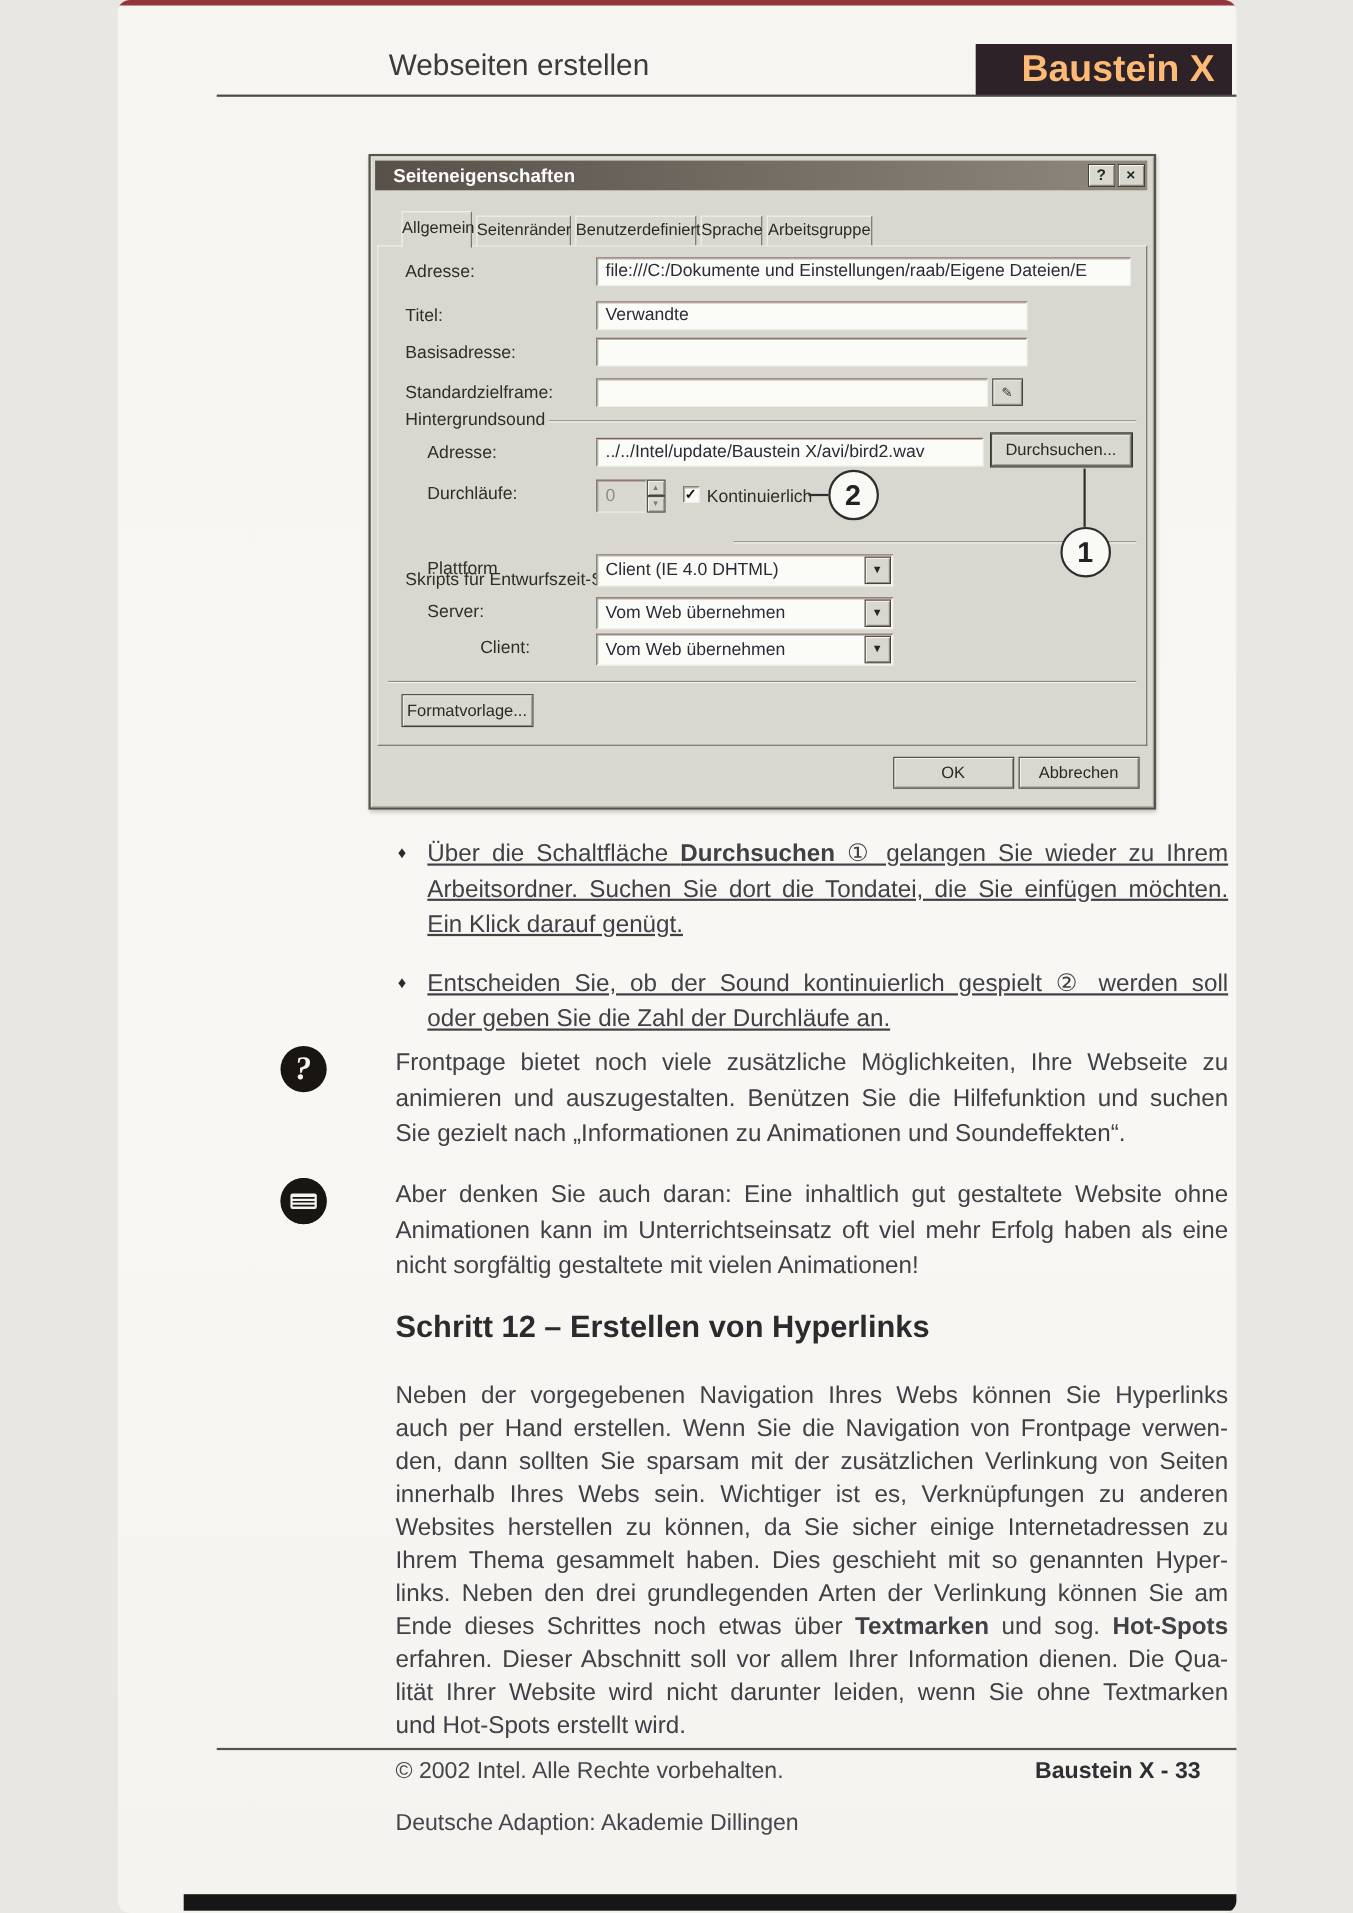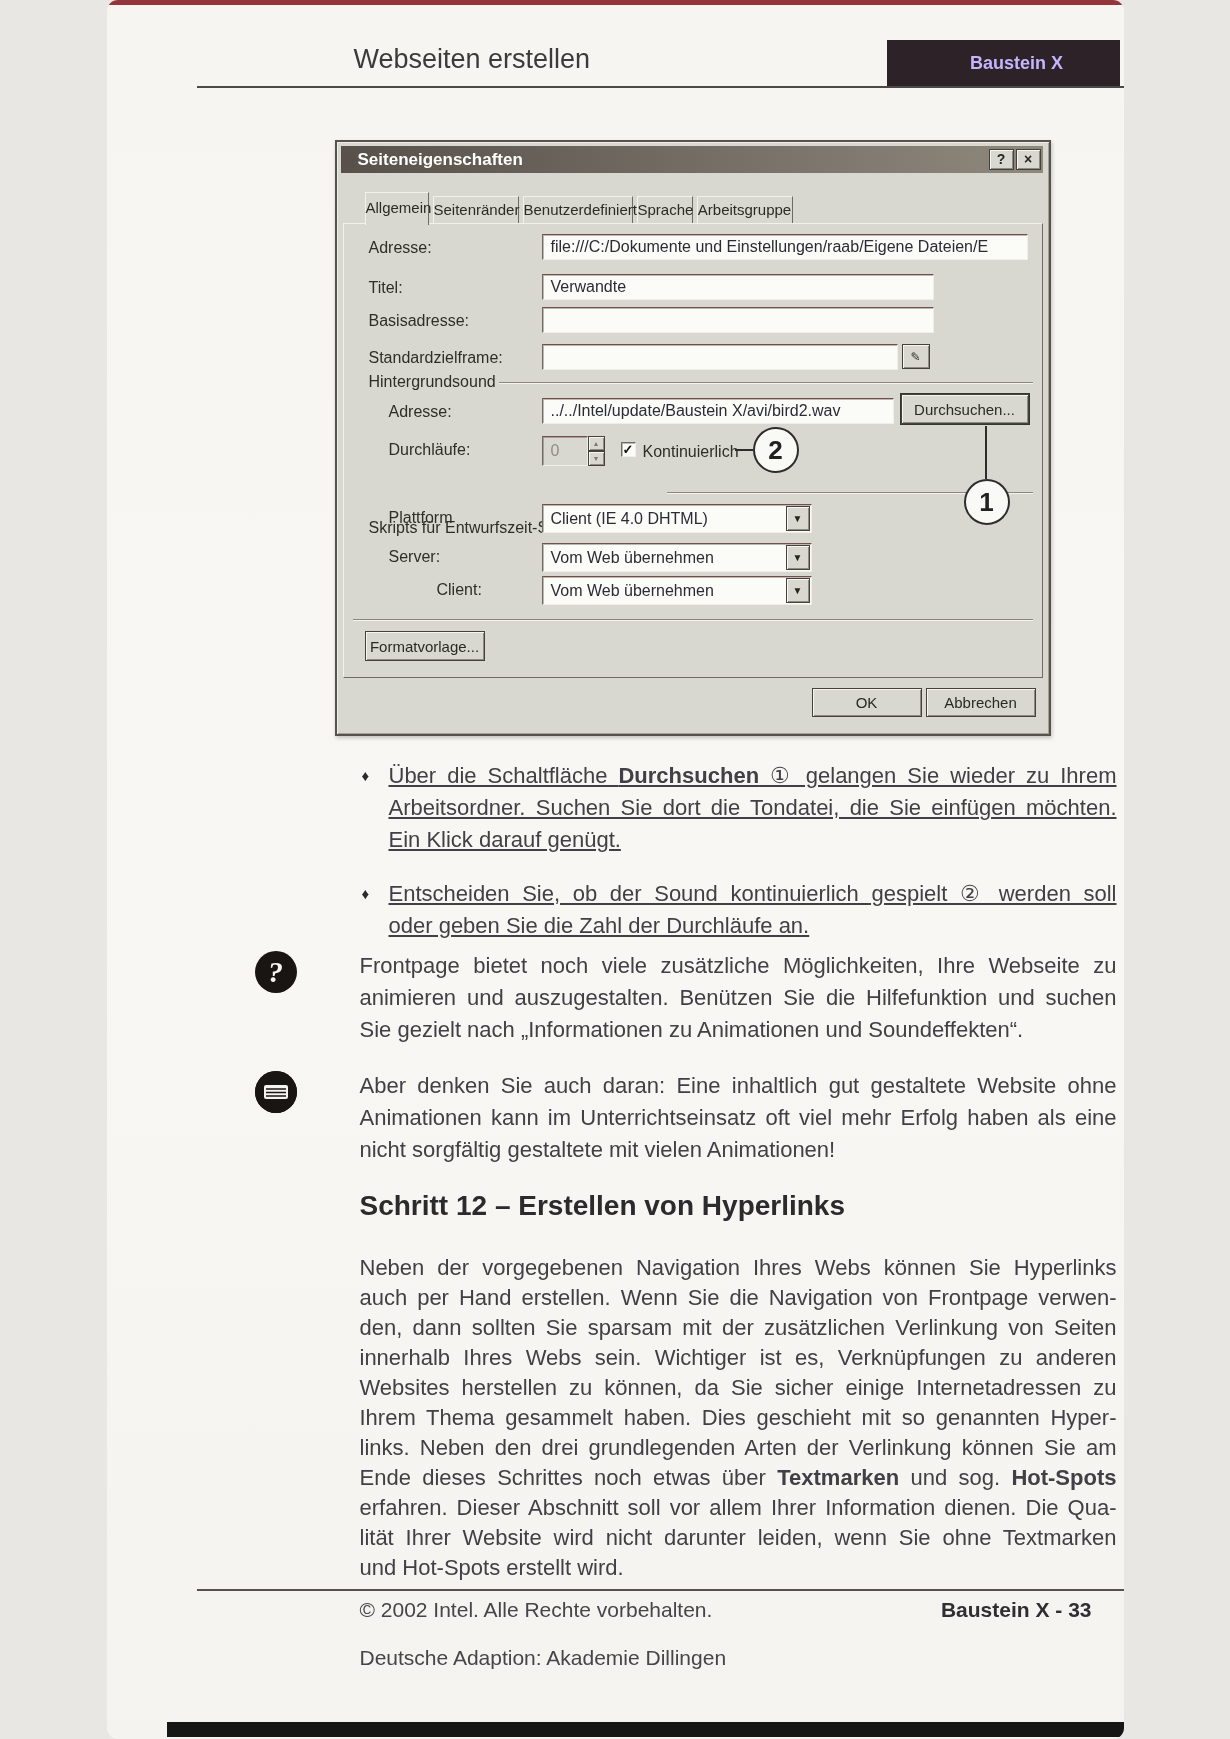--- a/index.html
+++ b/index.html
@@ -6,33 +6,33 @@
   .page{position:relative;width:1017px;height:1739px;margin:0 auto;overflow:hidden;
         background:linear-gradient(180deg,#f6f5f1 0%,#f8f7f3 55%,#f4f3ef 100%);
         font-family:"Liberation Sans",sans-serif;color:#3f3f44;border-radius:11px;}
   .abs{position:absolute;}
   
   .topline{left:0;top:0;width:1230px;height:5px;background:#93353a;}
   .bottombar{left:60px;bottom:2px;width:1170px;height:15px;background:#161616;}
   .hrule{height:2px;background:#4c4a46;}
   
   .header-title{left:247px;top:44px;font-size:27px;color:#3b3b3d;}
-  .badge{left:780px;top:40px;width:206px;height:47px;background:#2d2227;color:#c4b5fd;
-         font-weight:bold;font-size:18px;display:flex;align-items:center;justify-content:center;padding-left:27px;}
+  .badge{left:780px;top:40px;width:206px;height:47px;background:#2d2227;color:#fdba74;
+         font-weight:bold;font-size:34px;display:flex;align-items:center;justify-content:center;padding-left:27px;}
   
   .dialog{left:228px;top:140px;width:712px;height:592px;background:#d9d8d0;
           border:2px solid #55534b;box-shadow:inset 1px 1px 0 #eeede7,inset -1px -1px 0 #a3a096,1px 2px 4px rgba(0,0,0,.22);}
   .titlebar{left:4px;top:4px;width:702px;height:27px;background:linear-gradient(90deg,#57514a,#8e887d);
             color:#ffffff;font-weight:bold;font-size:17px;line-height:27px;padding-left:17px;box-sizing:border-box;}
   .tbtn{top:7px;width:25px;height:21px;background:#d9d8d0;border:1px solid #45423b;
         box-shadow:inset 1px 1px 0 #f6f5f0,inset -1px -1px 0 #8e8b81;
         font-size:14px;font-weight:bold;color:#26261f;text-align:center;line-height:19px;box-sizing:border-box;}
   .tab{height:27px;top:54px;background:#d9d8d0;border:1px solid #6e6b62;border-bottom:none;
        border-top-color:#f2f1eb;border-left-color:#f2f1eb;font-size:15px;color:#2b2b26;
-       text-align:center;line-height:26px;box-sizing:border-box;z-index:2;}
+       text-align:right;line-height:26px;box-sizing:border-box;z-index:2;}
   .tab.active{top:50px;height:33px;z-index:4;line-height:30px;}
   .panel{left:6px;top:81px;width:700px;height:455px;border:1px solid #6e6b62;
          border-top-color:#f2f1eb;border-left-color:#f2f1eb;box-sizing:border-box;z-index:1;}
   .dlabel{font-size:16px;color:#2e2e29;white-space:nowrap;}
   .lbl1{left:32px;} .lbl2{left:52px;}
   .dfield{background:#fbfbf8;border:1px solid #6e6b62;border-top-color:#74504c;
           border-bottom-color:#efeee8;border-right-color:#efeee8;
           box-shadow:inset 1px 1px 0 rgba(70,60,55,.35);height:26px;box-sizing:border-box;
           font-size:16px;color:#2b2b36;line-height:24px;padding:0 8px;white-space:nowrap;overflow:hidden;}
   .etch{height:0;border-top:1px solid #8a877c;border-bottom:1px solid #f4f3ee;}

